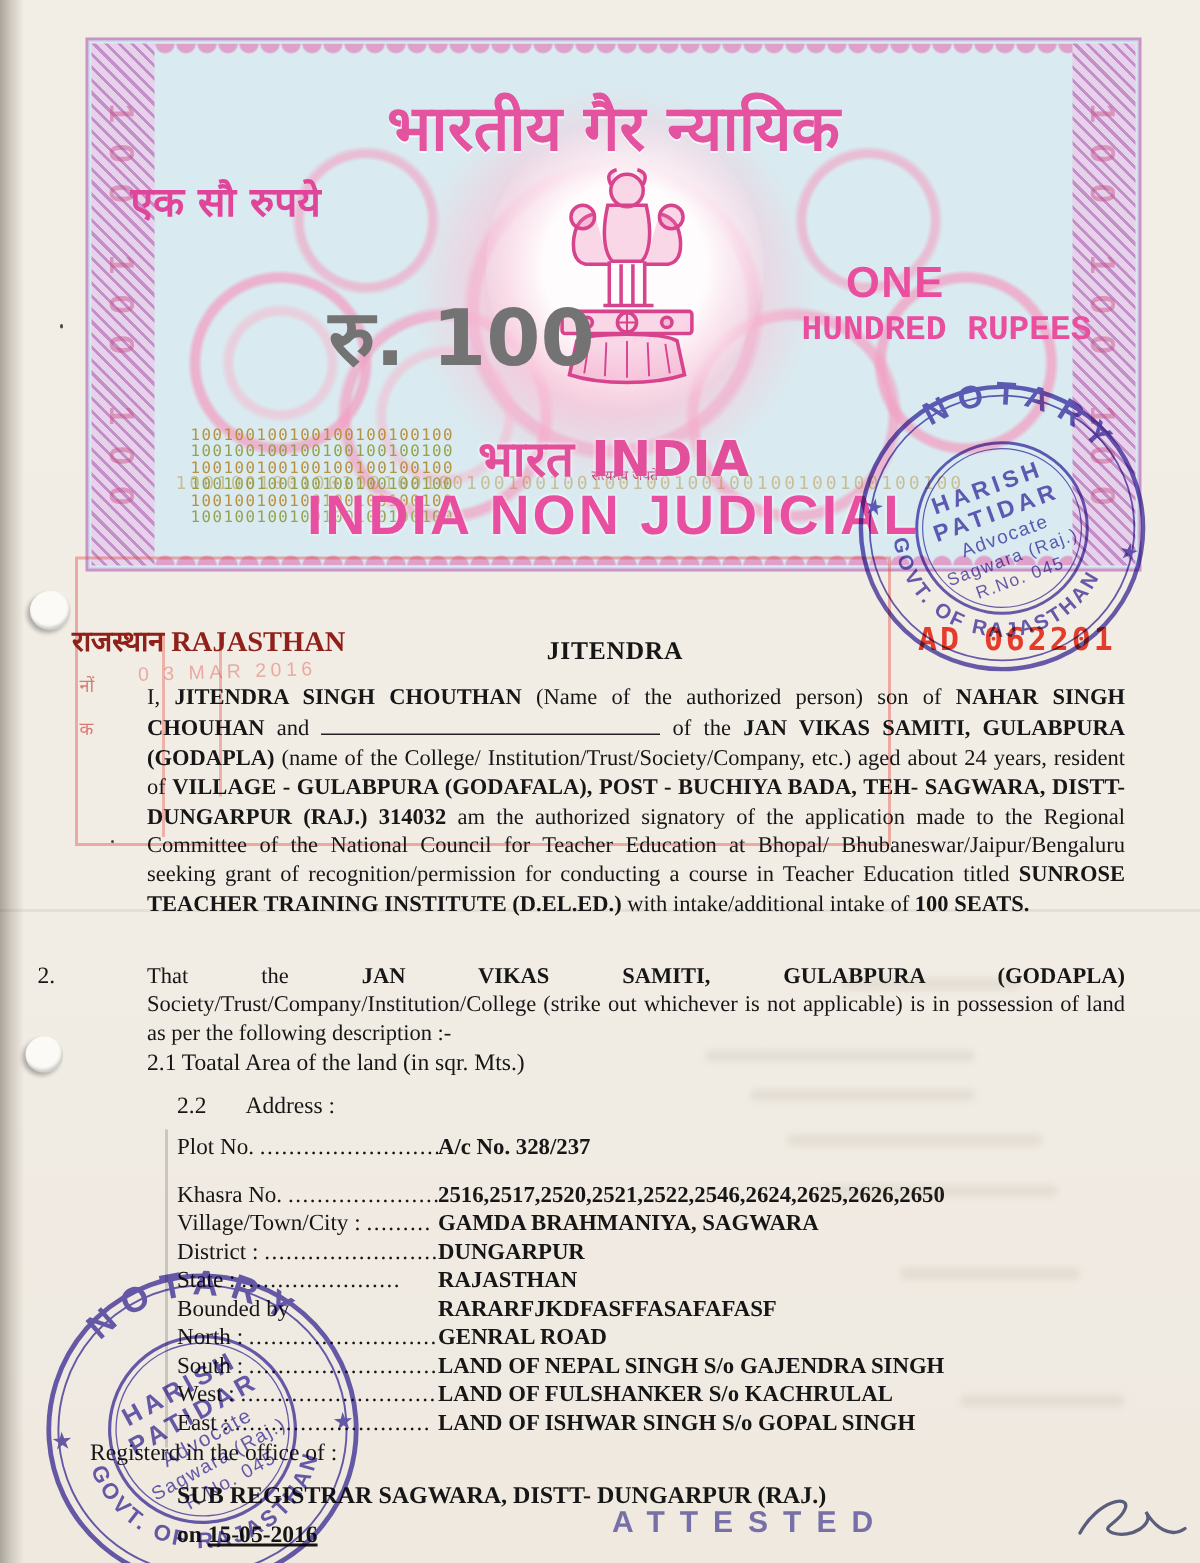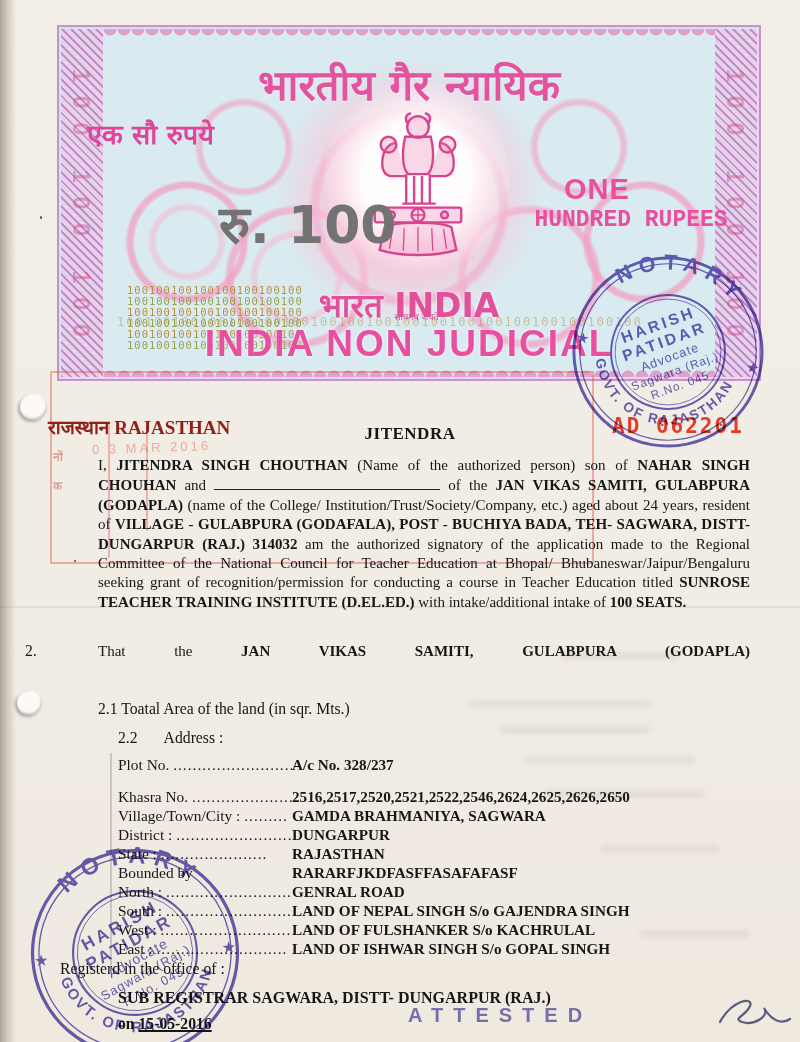--- a/index.html
+++ b/index.html
@@ -204,20 +204,21 @@
   <div class="date-stamp">0 3 MAR 2016</div>
 
   <div class="state-line"><span class="hi">राजस्थान</span><span> RAJASTHAN</span></div>
   <div class="affidavit-title">JITENDRA</div>
   <div class="serial">AD 062201</div>
 
   <div class="para p1"><span>I, </span><b>JITENDRA SINGH CHOUTHAN</b><span> (Name of the authorized person) son of </span><b>NAHAR SINGH CHOUHAN</b><span> and </span><span class="blank"></span><span> of the </span><b>JAN VIKAS SAMITI, GULABPURA (GODAPLA)</b><span> (name of the College/ Institution/Trust/Society/Company, etc.) aged about 24 years, resident of </span><b>VILLAGE - GULABPURA (GODAFALA), POST - BUCHIYA BADA, TEH- SAGWARA, DISTT- DUNGARPUR (RAJ.) 314032</b><span> am the authorized signatory of the application made to the Regional Committee of the National Council for Teacher Education at Bhopal/ Bhubaneswar/Jaipur/Bengaluru seeking grant of recognition/permission for conducting a course in Teacher Education titled </span><b>SUNROSE TEACHER TRAINING INSTITUTE (D.EL.ED.)</b><span> with intake/additional intake of </span><b>100 SEATS.</b></div>
 
   <div class="p2num">2.</div>
   <div class="para p2line1"><span>That the </span><b>JAN VIKAS SAMITI, GULABPURA (GODAPLA)</b></div>
+  <div class="para p2rest"><span>Society/Trust/Company/Institution/College (strike out whichever is not applicable) is in possession of land as per the following description :-</span></div>
   <div class="item21">2.1 Toatal Area of the land (in sqr. Mts.)</div>
   <div class="item22"><span>2.2</span><span class="lbl">Address :</span></div>
 
   <div class="addr">
 
   <div class="addr-row">
       <span class="addr-labelwrap"><span>Plot No. </span><span class="addr-leader">............................</span></span>
       <span class="addr-value">A/c No. 328/237</span>
     </div>
       <div class="addr-row">

